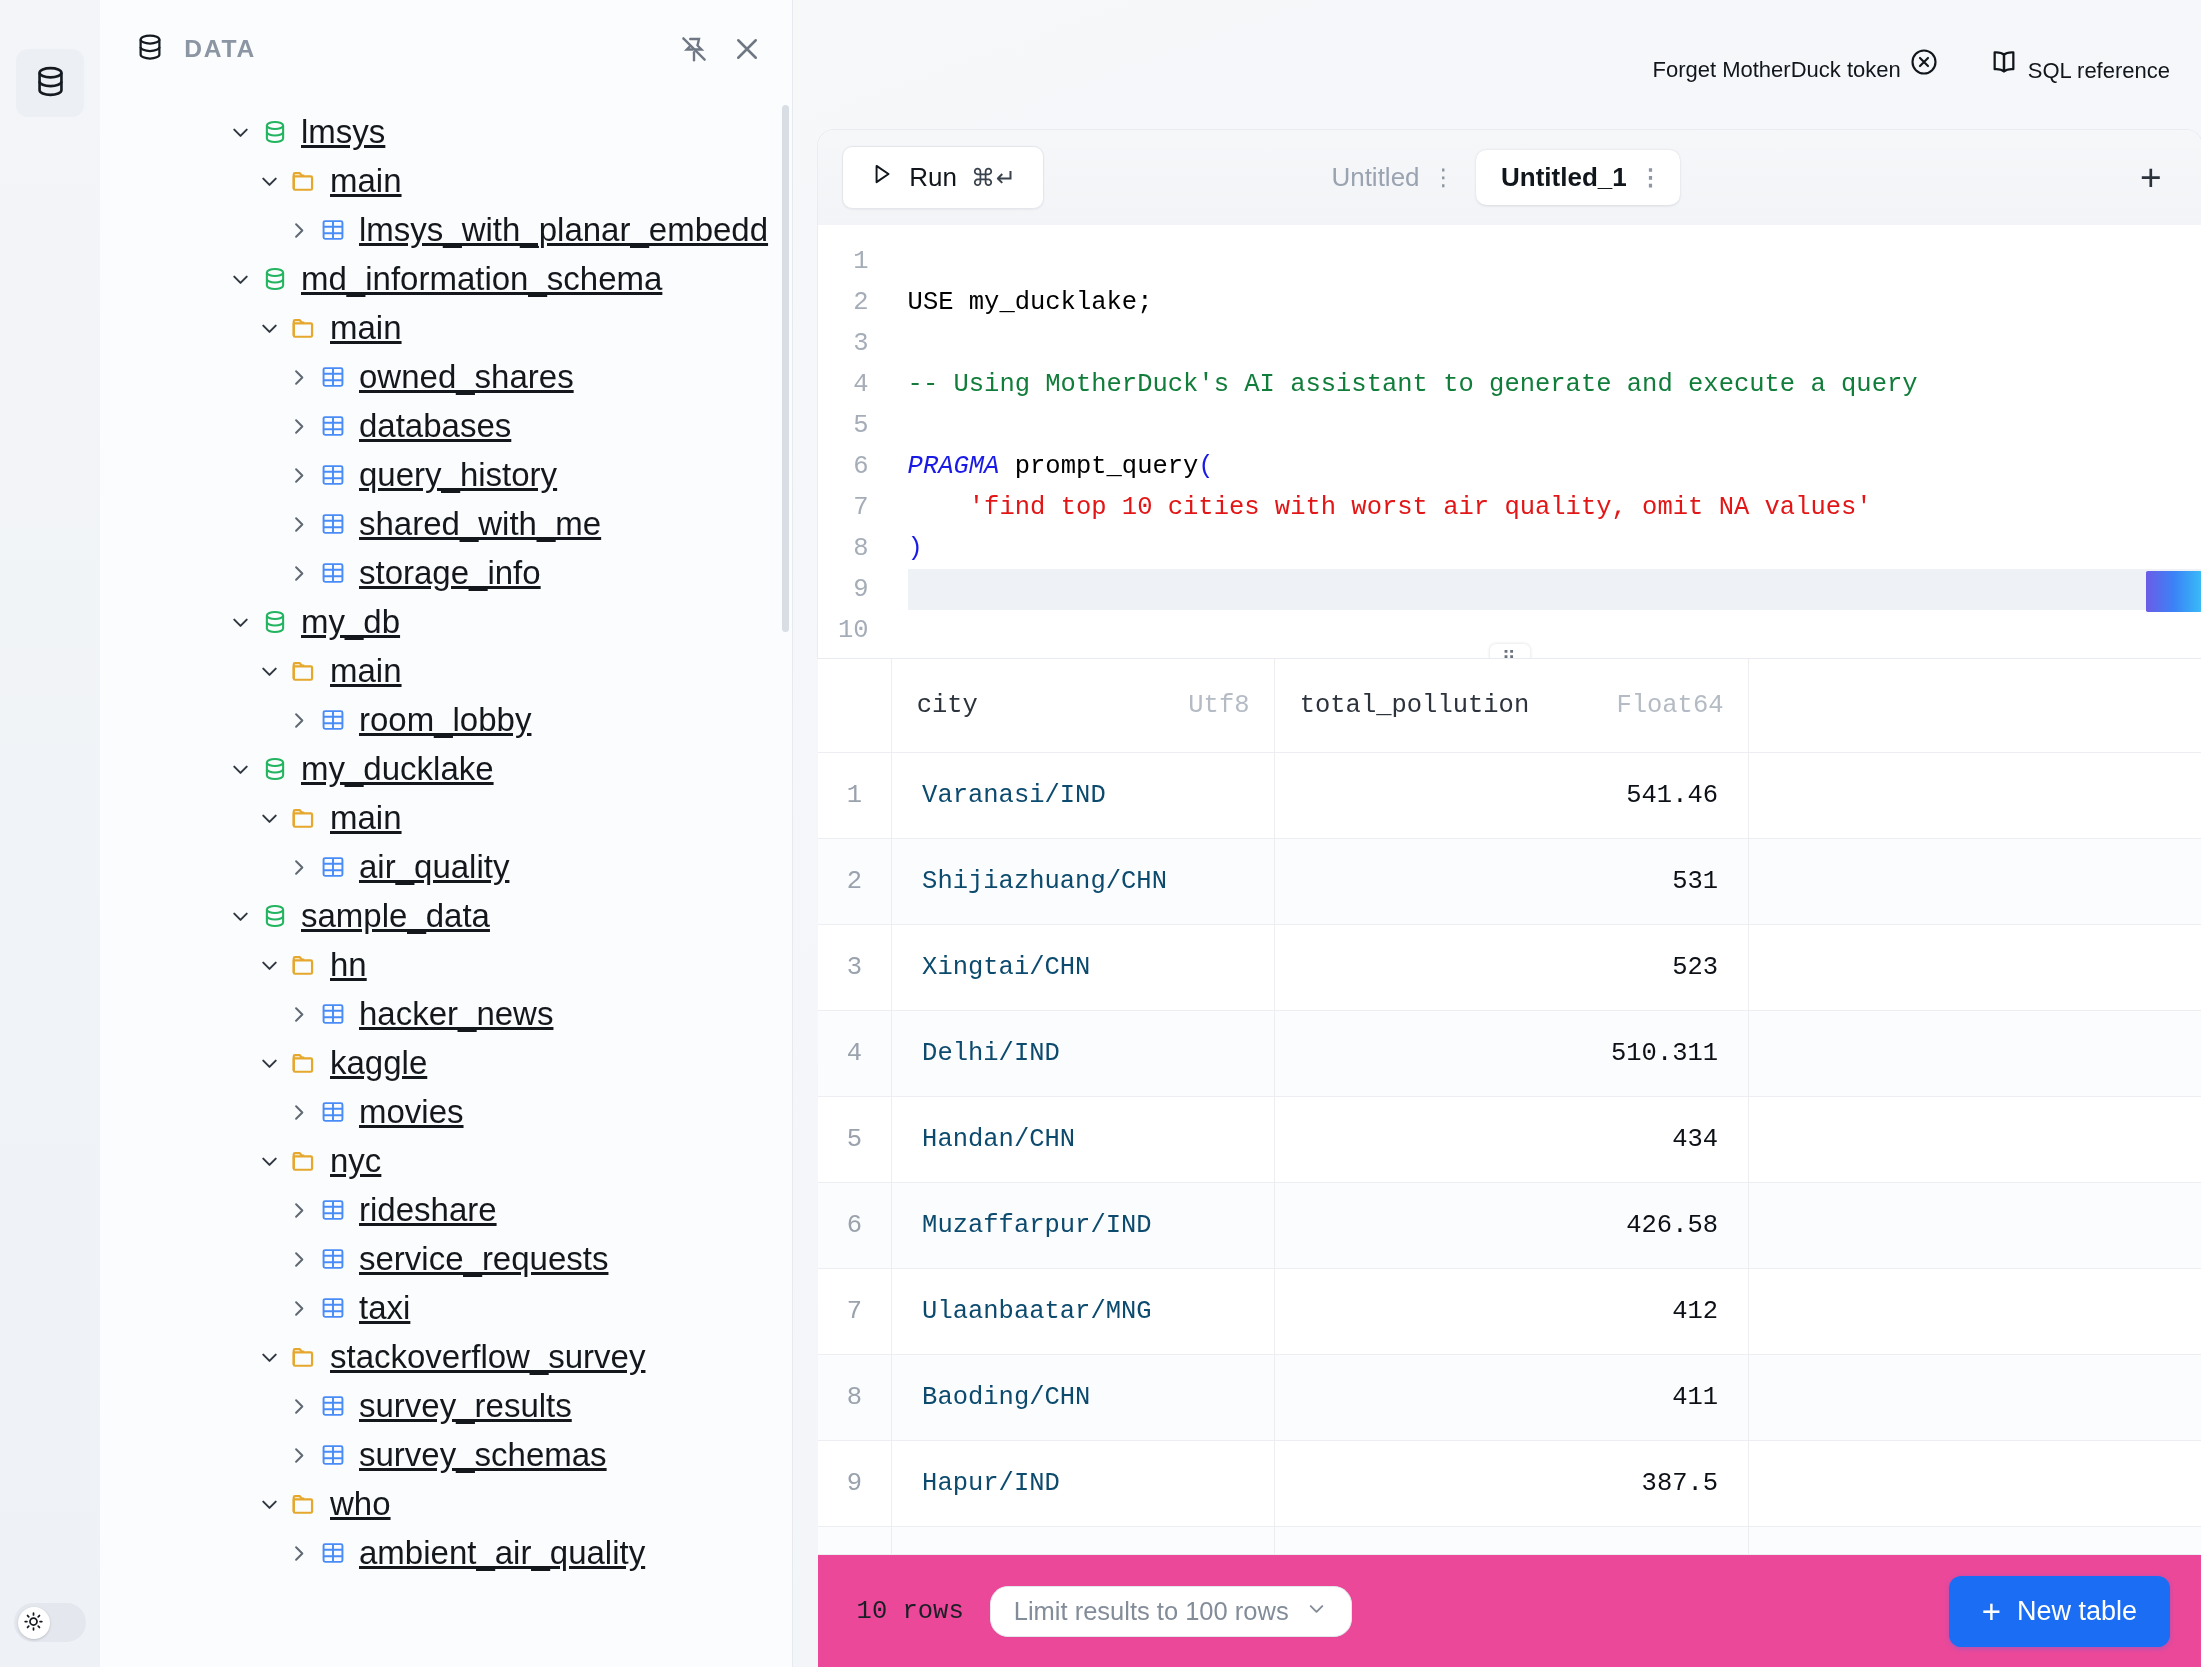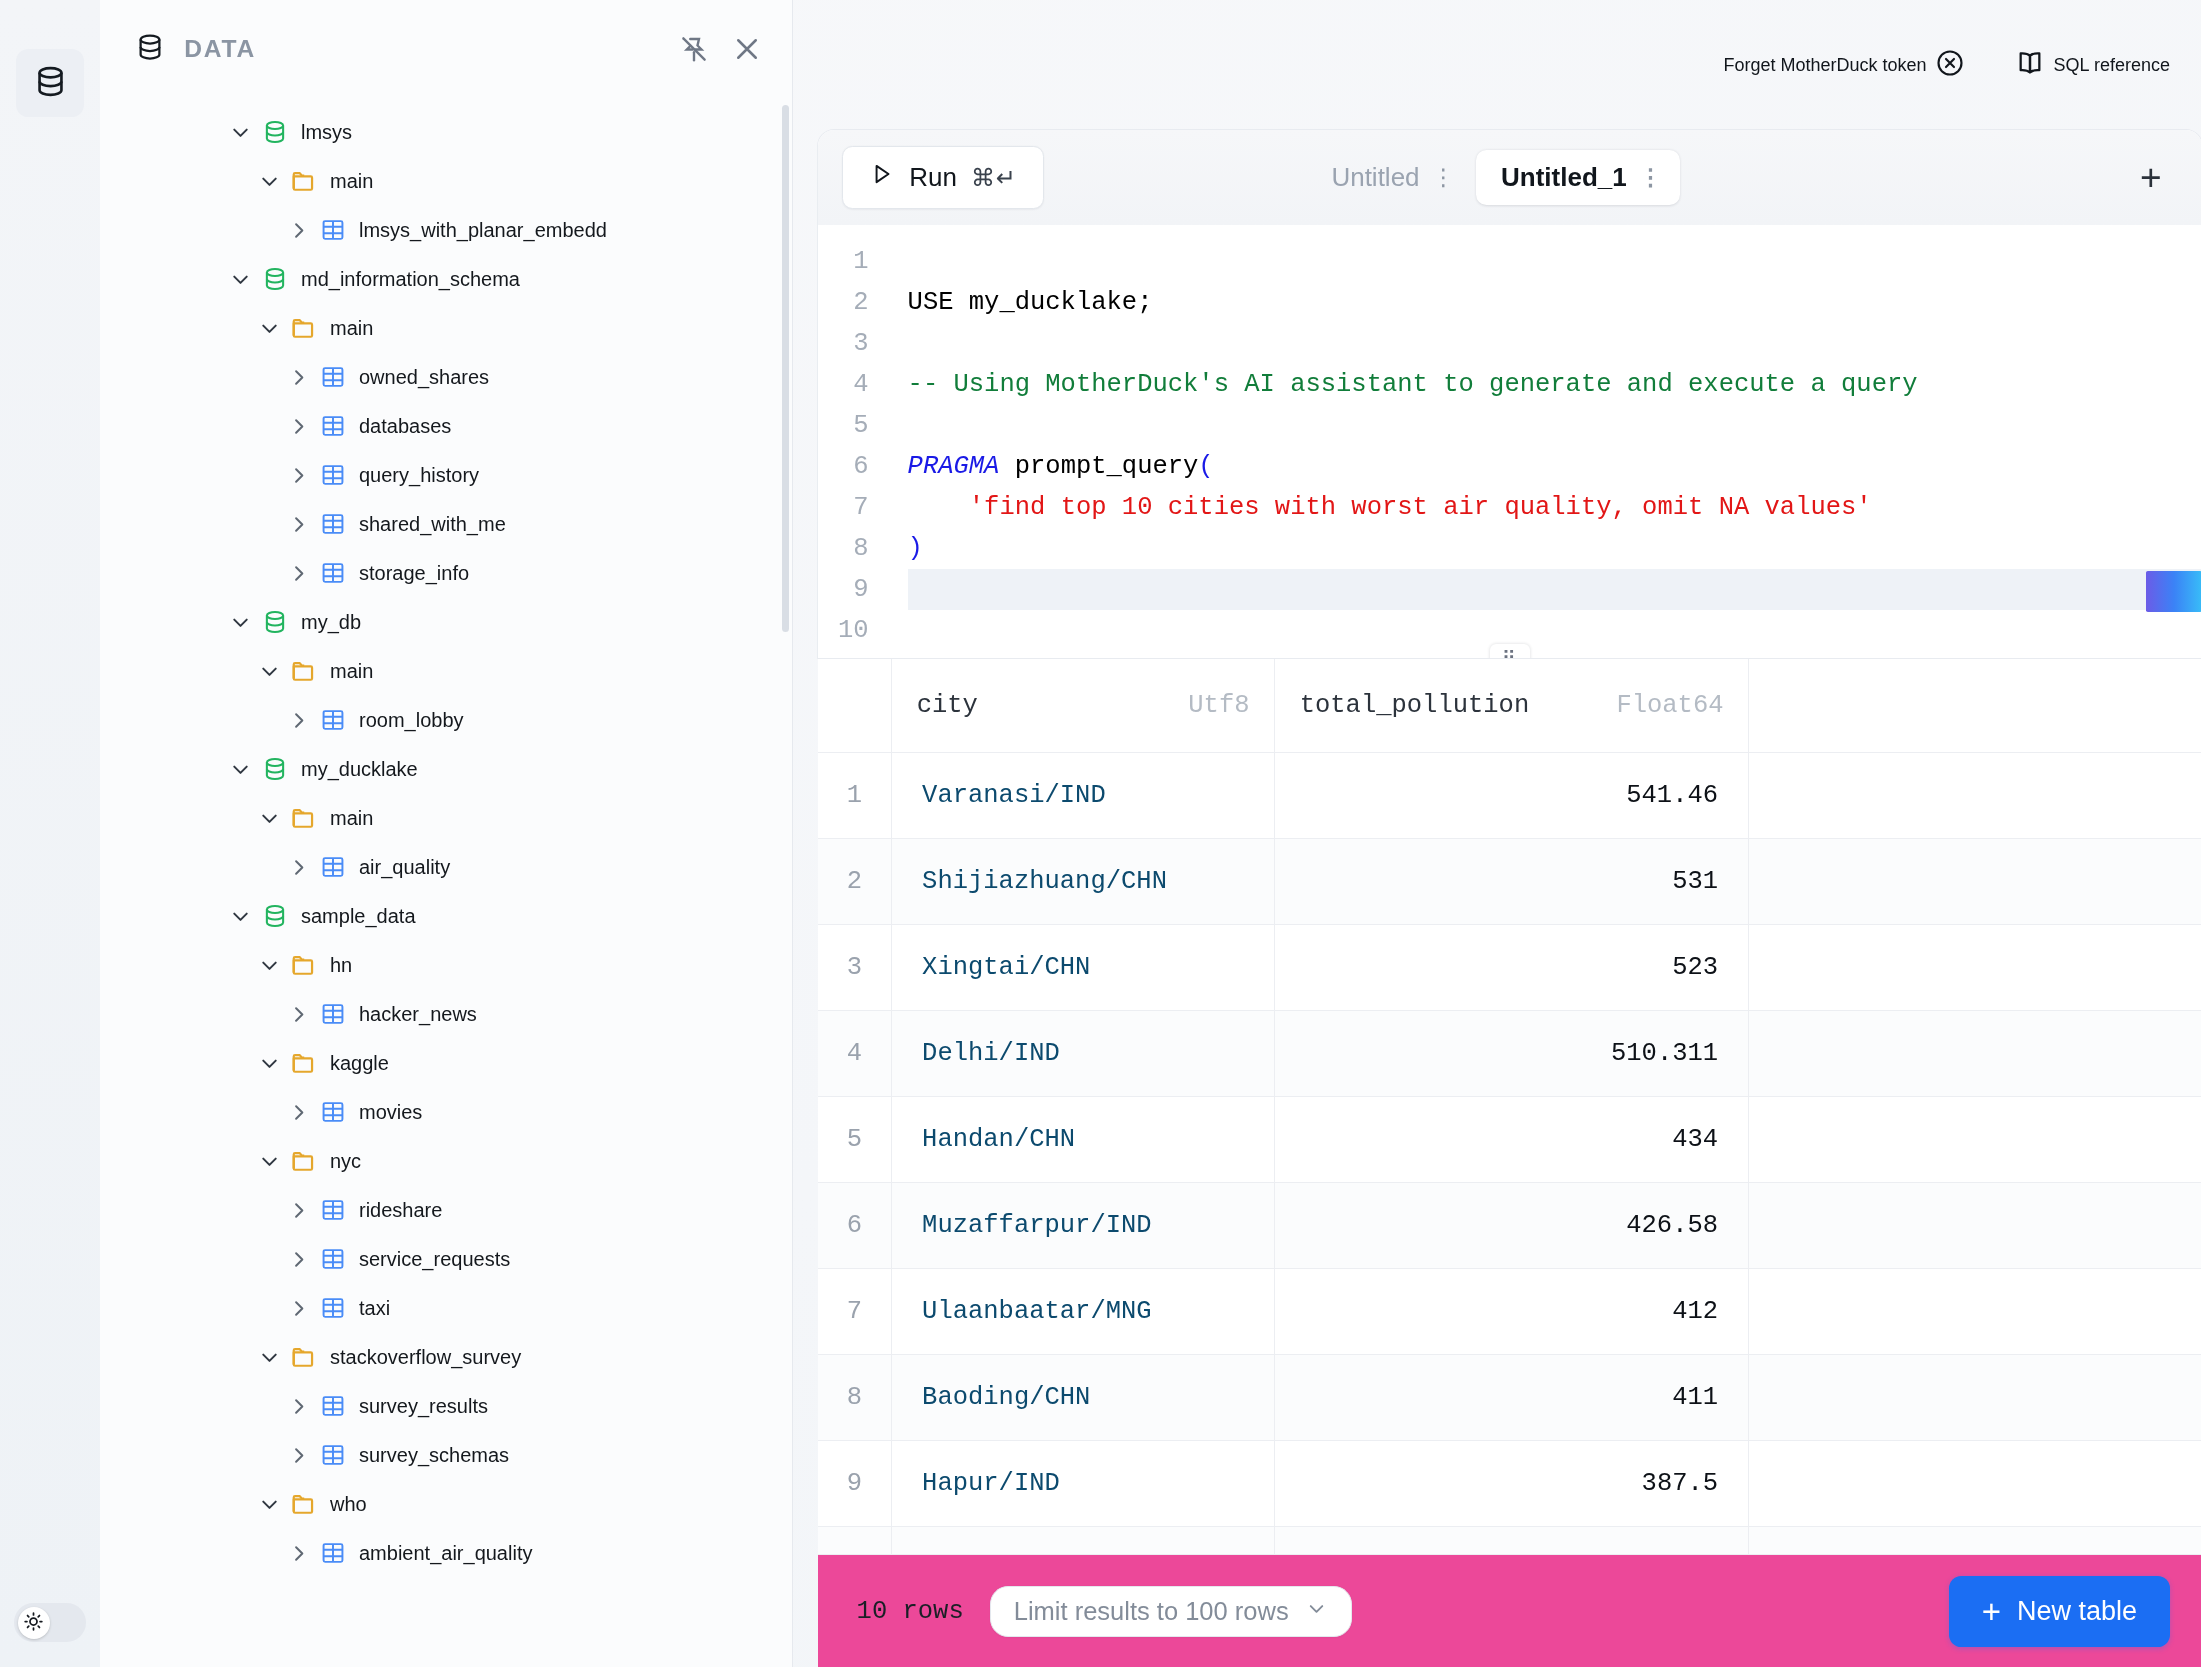--- a/index.html
+++ b/index.html
@@ -73,42 +73,42 @@
 
   .tree { flex: 1; overflow: hidden; padding-top: 10.5px; position: relative; }
   .node {
     display: flex; align-items: center;
     height: 49px;
     cursor: pointer;
     white-space: nowrap;
   }
   .chev { width: 30px; flex: 0 0 30px; display:flex; align-items:center; justify-content:center; color:#6d7683; }
   .node-ico { width: 39px; flex: 0 0 39px; display:flex; align-items:center; justify-content:center; }
-  .node-lbl { font-size: 20px; color: #14181d; margin-left: 7px; }
+  .node-lbl { font-size: 33px; color: #14181d; margin-left: 7px; text-decoration: underline; }
   .lvl0 { padding-left: 125px; }
   .lvl1 { padding-left: 154px; }
   .lvl2 { padding-left: 183px; }
 
   .sb-scrollbar {
     position: absolute; right: 2.6px; top: 105px;
     width: 7px; height: 527px; border-radius: 3.5px;
     background: #d9dee5;
   }
 
   
   .main { flex: 1; display: flex; flex-direction: column; min-width: 0; position: relative; }
 
   .topbar {
     height: 130px; flex: 0 0 130px;
     display: flex; align-items: center; justify-content: flex-end;
     padding-right: 32px; gap: 49px;
   }
   .topbar-item {
-    display: flex; align-items: center; gap: 8px;
-    font-size: 18px; color: #11161c; cursor: pointer;
+    display: flex; align-items: flex-end; gap: 8px;
+    font-size: 22px; color: #11161c; cursor: pointer;
   }
 
   .editor-card {
     margin: 0 0 0 24.6px;
     background: #ffffff;
     border-radius: 16px 16px 0 0;
     box-shadow: 0 0 0 0.9px #e8ebf0;
     display: flex; flex-direction: column;
     flex: 0 0 auto;
     overflow: hidden;

